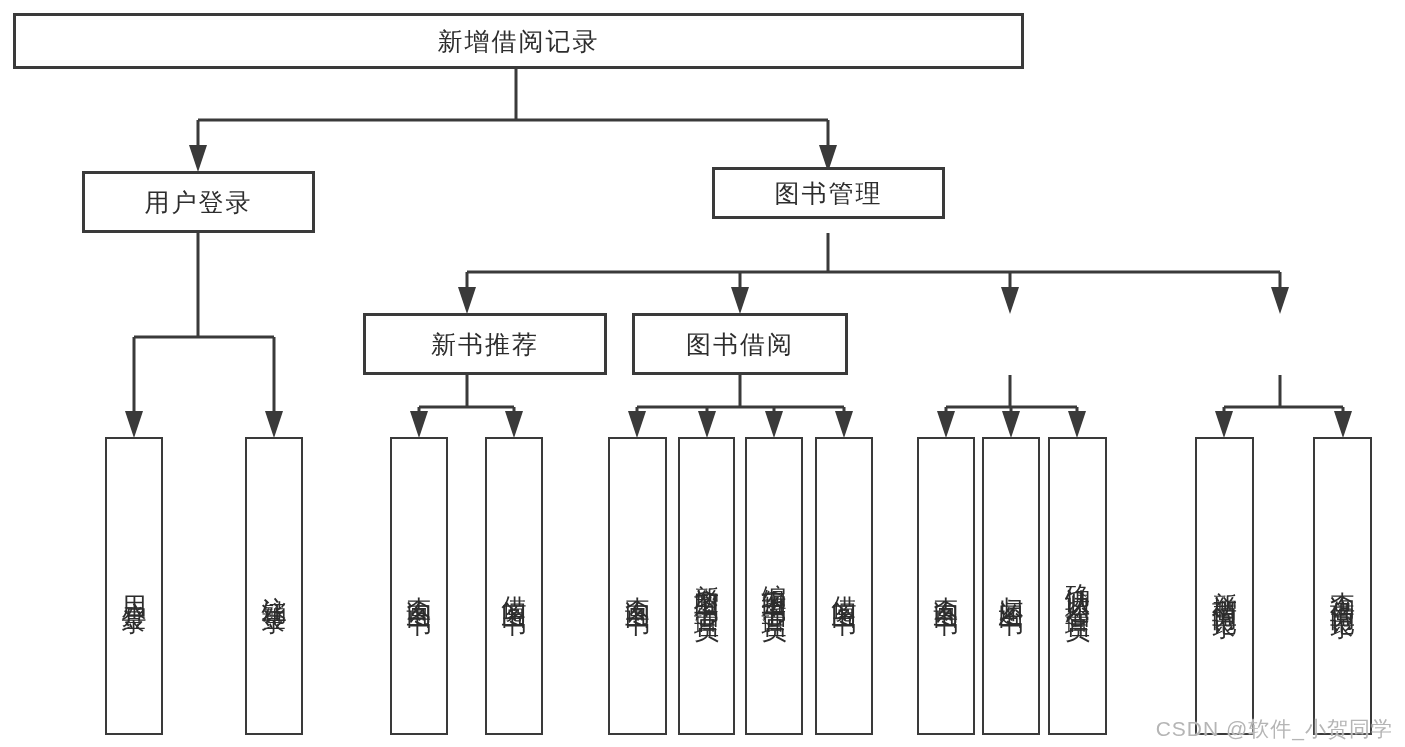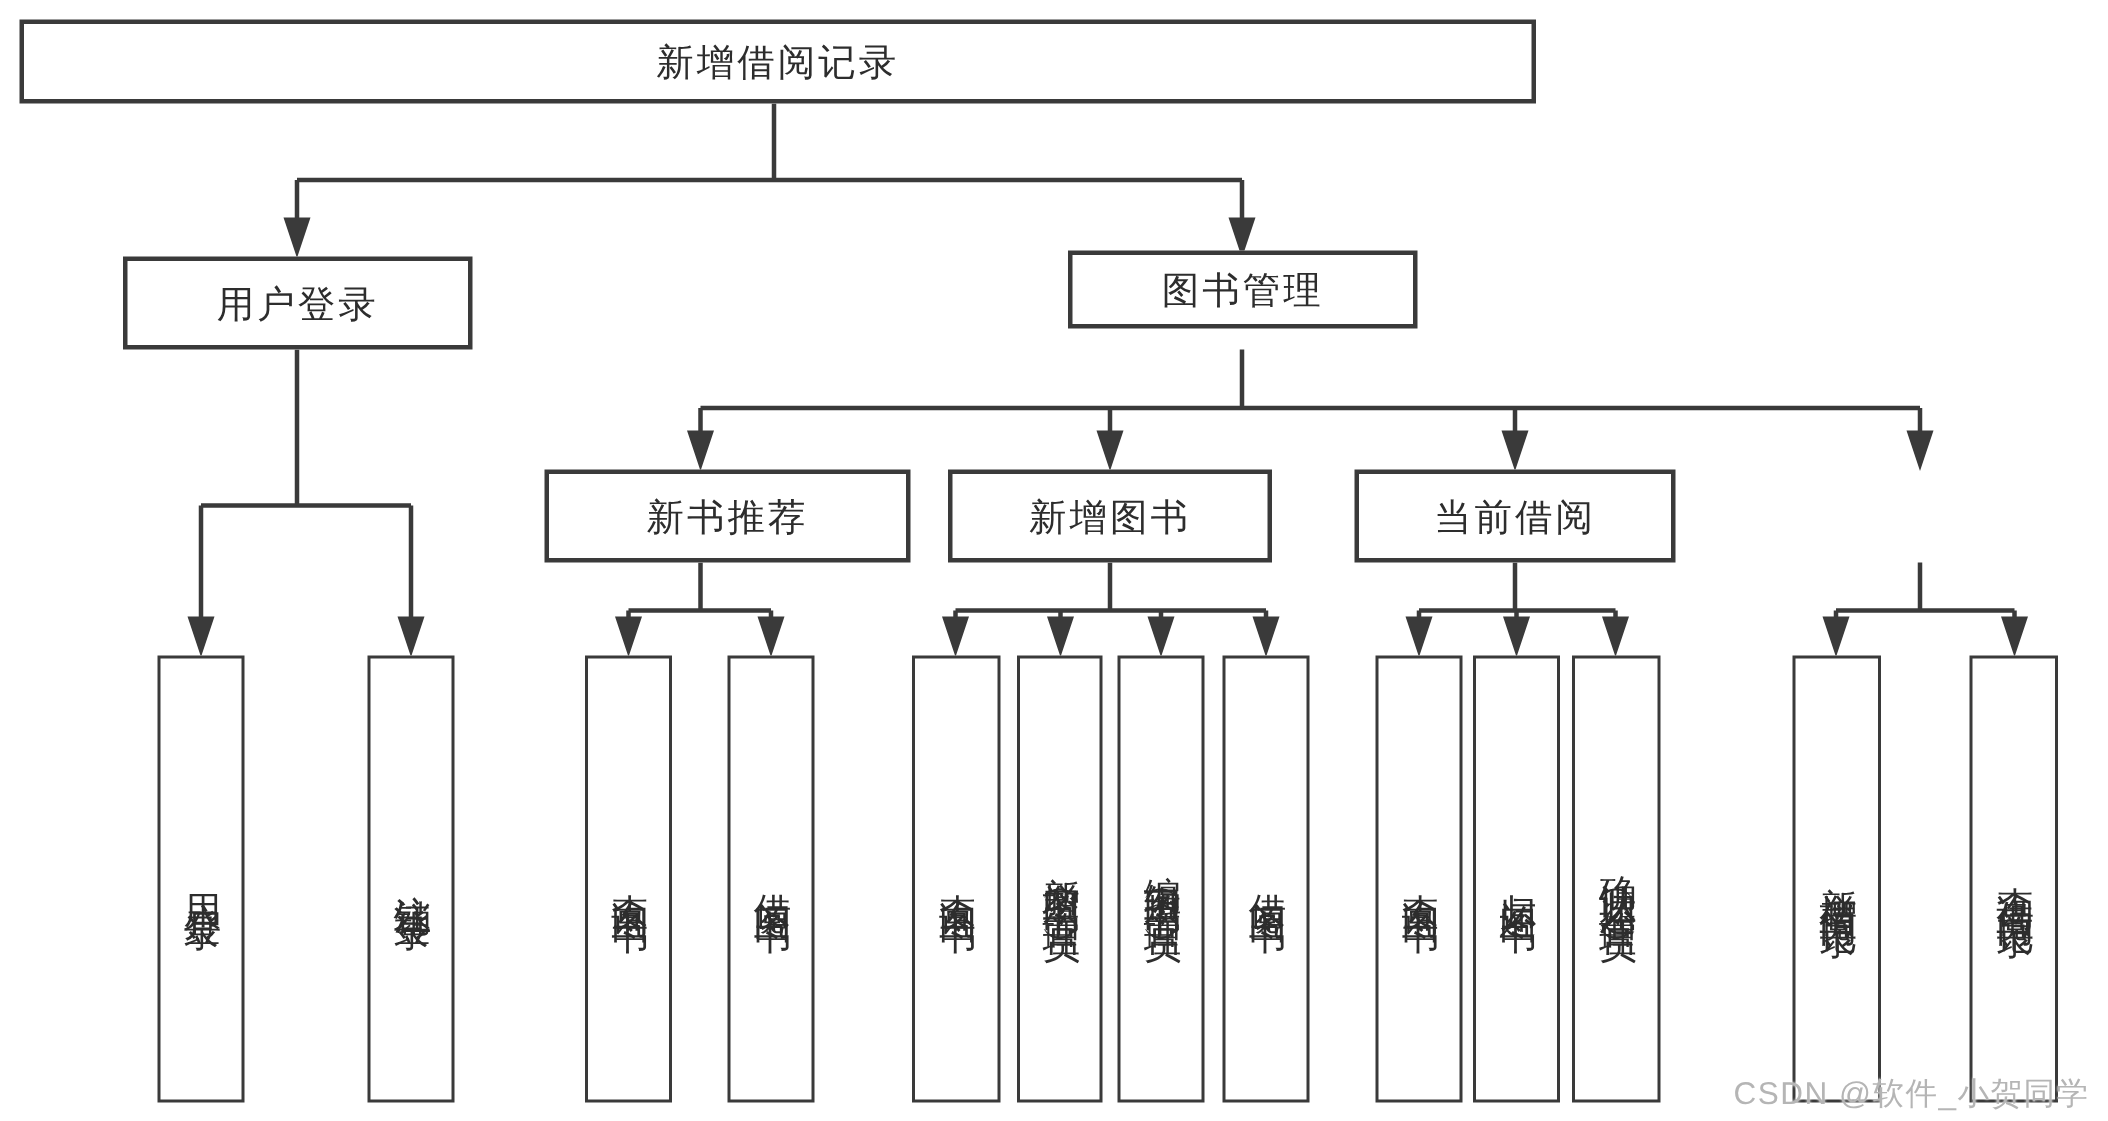--- a/index.html
+++ b/index.html
@@ -46,24 +46,21 @@
     <span>用户登录</span>
   </div>
   <div class="box h" style="left:712px;top:167px;width:233px;height:52px">
     <span>图书管理</span>
   </div>
 
   <div class="box h" style="left:363px;top:313px;width:244px;height:62px">
     <span>新书推荐</span>
   </div>
   <div class="box h" style="left:632px;top:313px;width:216px;height:62px">
-    <span>新增图书</span>
-  </div>
-  <div class="box h" style="left:903px;top:313px;width:214px;height:62px">
-    <span>当前借阅</span>
+    <span>图书借阅</span>
   </div>
 
   <div class="box v" style="left:105px;top:437px;width:58px;height:298px">
     <span>用户登录</span>
   </div>
   <div class="box v" style="left:245px;top:437px;width:58px;height:298px">
     <span>注销登录</span>
   </div>
   <div class="box v" style="left:390px;top:437px;width:58px;height:298px">
     <span>查询图书</span>

